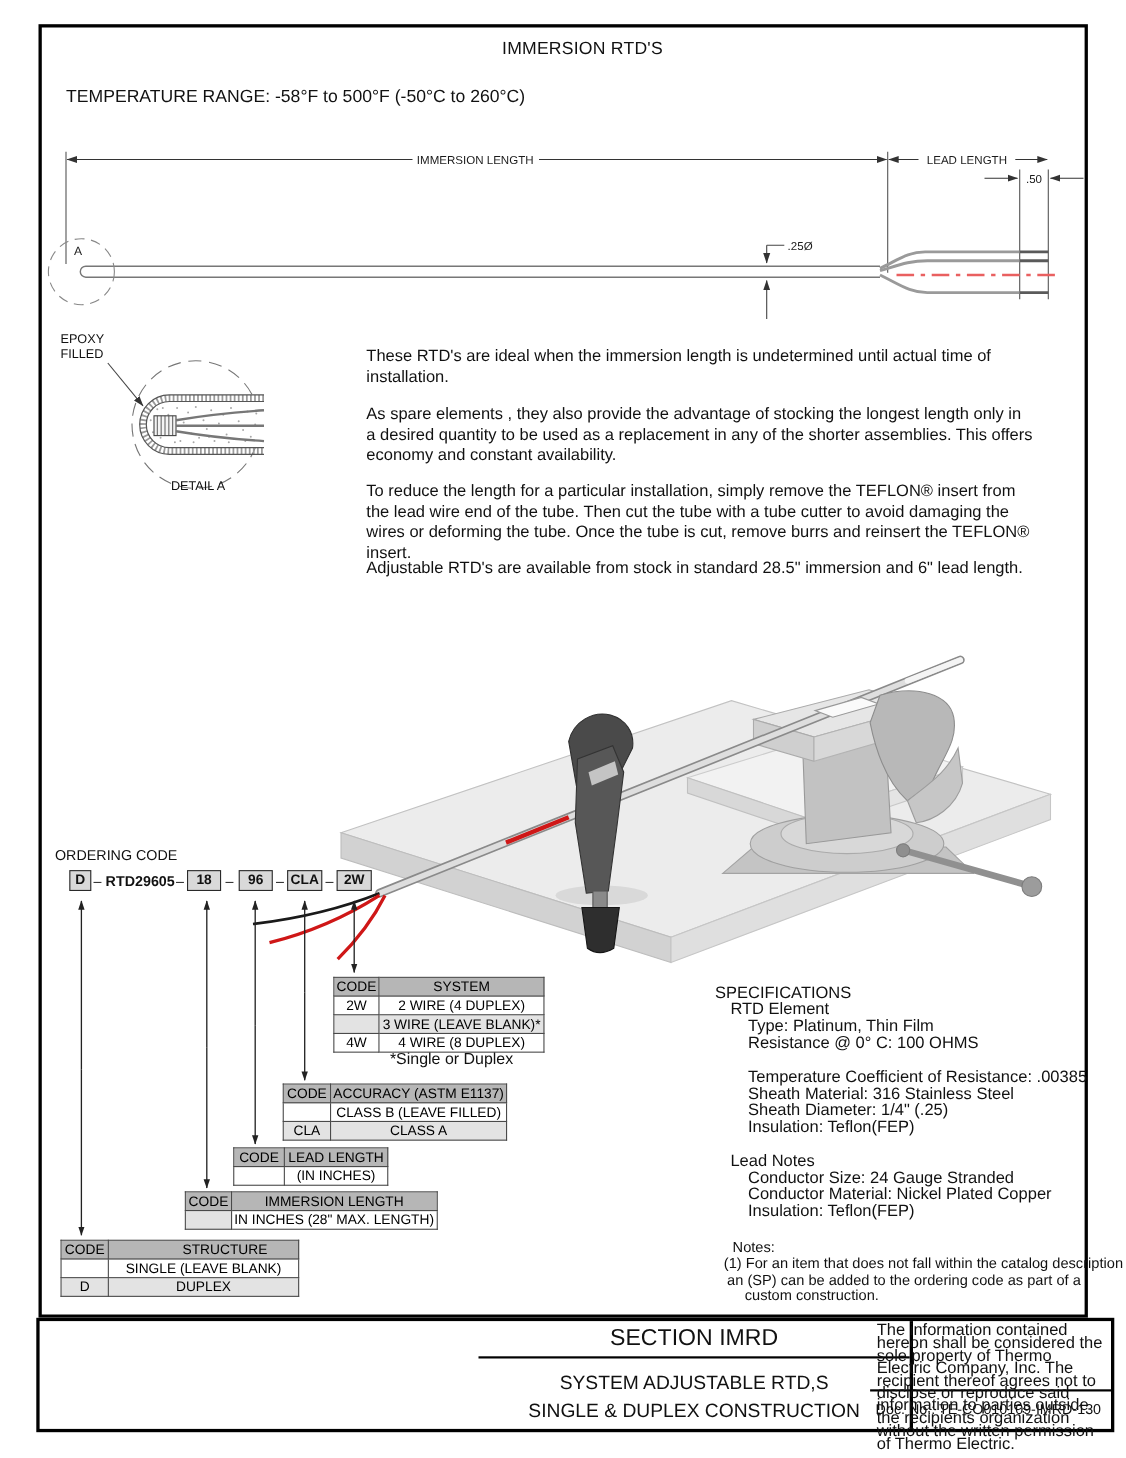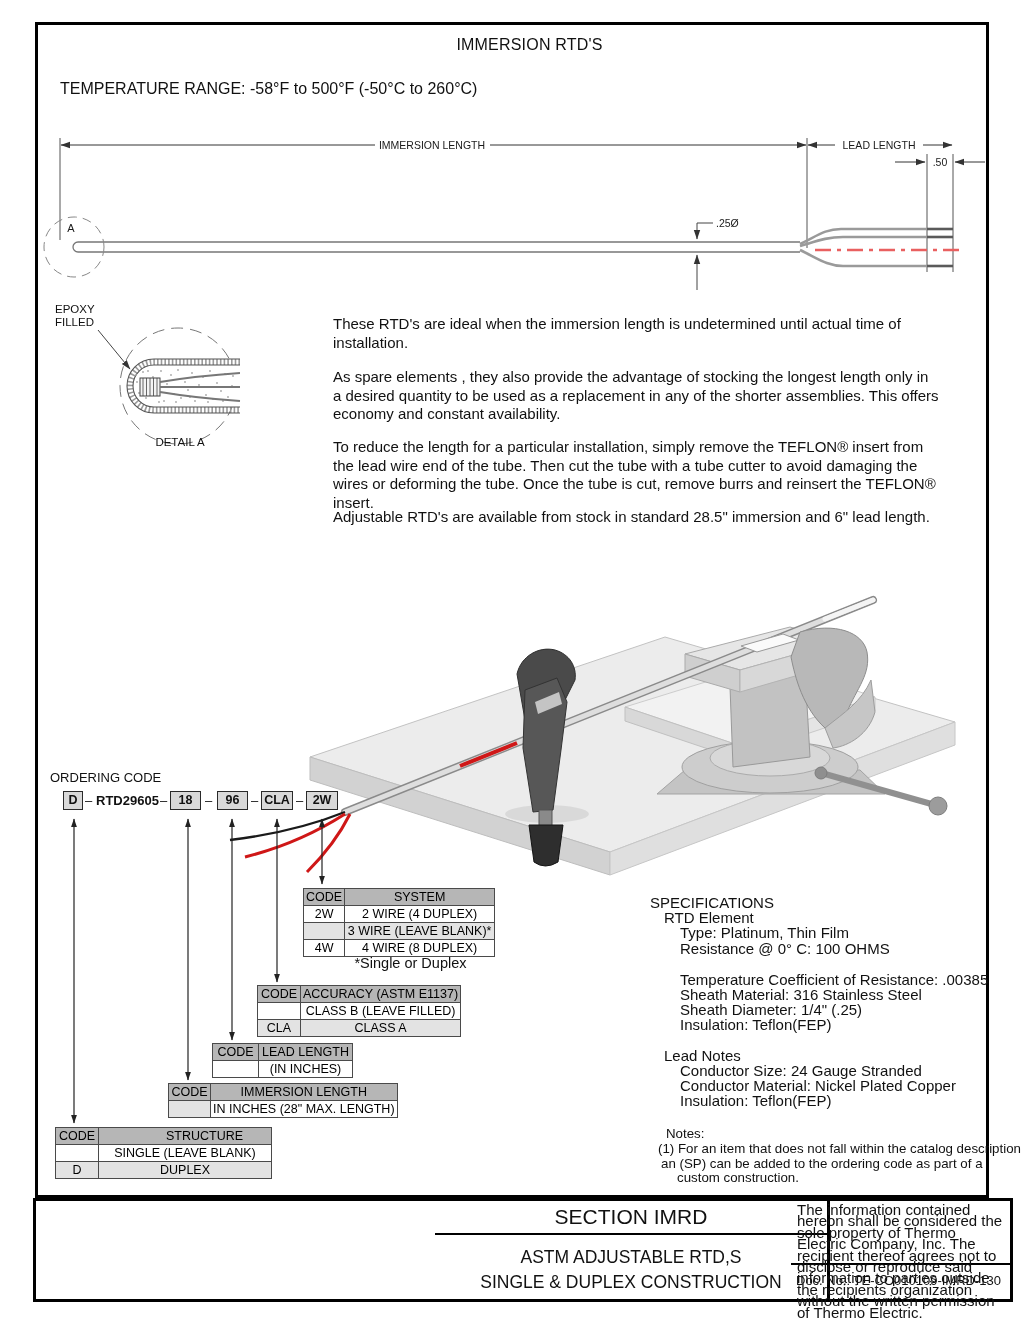--- a/index.html
+++ b/index.html
@@ -348,21 +348,21 @@
   <div class="notes-line" style="margin-left:11px;">an (SP) can be added to the ordering code as part of a</div>
   <div class="notes-line" style="margin-left:27px;">custom construction.</div>
 </div>
 
 <div class="footer">
 
 
   <div class="fcell" style="left:360px;width:395px;border-right:3px solid #000;margin-left:39px;">
     <div style="position:absolute;left:0;top:0;width:100%;height:34px;border-bottom:2.5px solid #000;box-sizing:border-box;text-align:center;font-size:21px;line-height:32px;">SECTION IMRD</div>
     <div style="position:absolute;left:0;top:44px;width:100%;text-align:center;font-size:17.5px;line-height:25px;">
-      <div>ASTM ADJUSTABLE RTD,S</div>
+      <div>SYSTEM ADJUSTABLE RTD,S</div>
       <div>SINGLE &amp; DUPLEX CONSTRUCTION</div>
     </div>
   </div>
 
   <div class="fcell" style="left:755px;width:219px;">
     <div class="legal" style="position:absolute;left:0;top:0;width:100%;height:64px;border-bottom:2.5px solid #000;box-sizing:border-box;">The information contained hereon shall be considered the sole property of Thermo Electric Company, Inc. The recipient thereof agrees not to disclose or reproduce said information to parties outside the recipients organization without the written permission of Thermo Electric.</div>
     <div style="position:absolute;left:0;top:64px;width:100%;height:34px;font-size:13px;line-height:32px;padding-left:5px;box-sizing:border-box;white-space:nowrap;">Doc. No.: TE-CO010109-IMRD-130</div>
   </div>
 </div>
 

